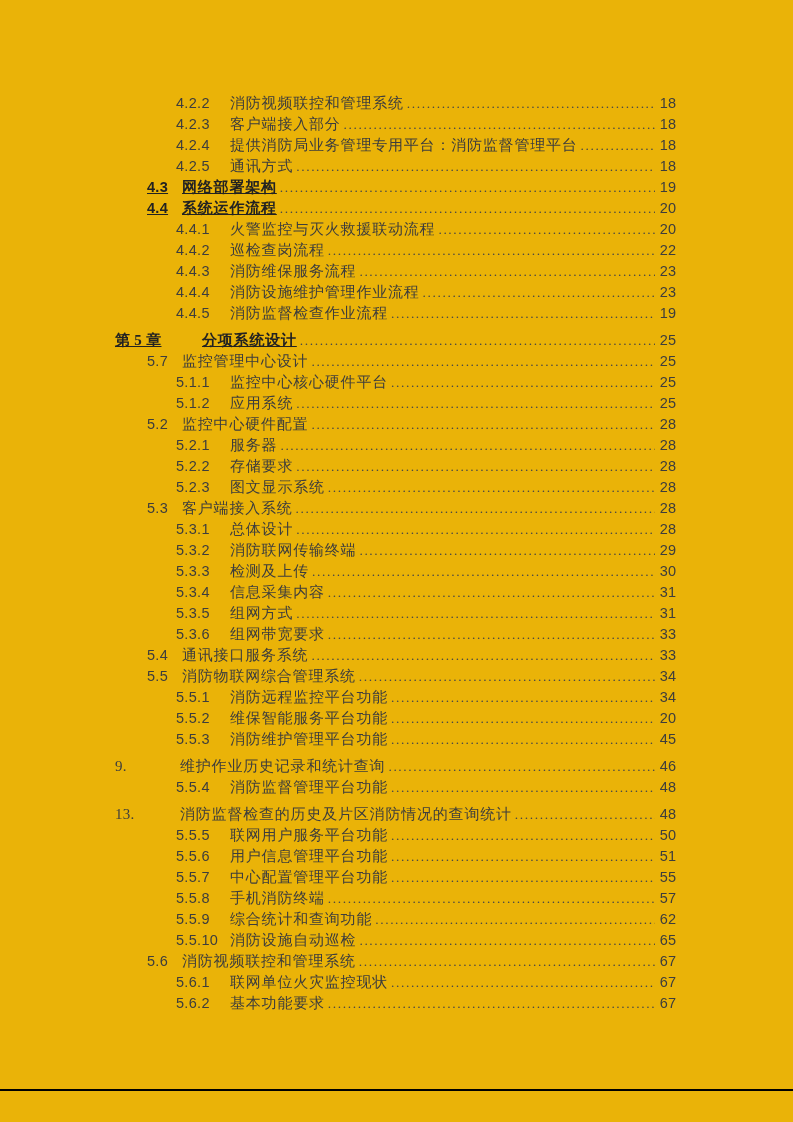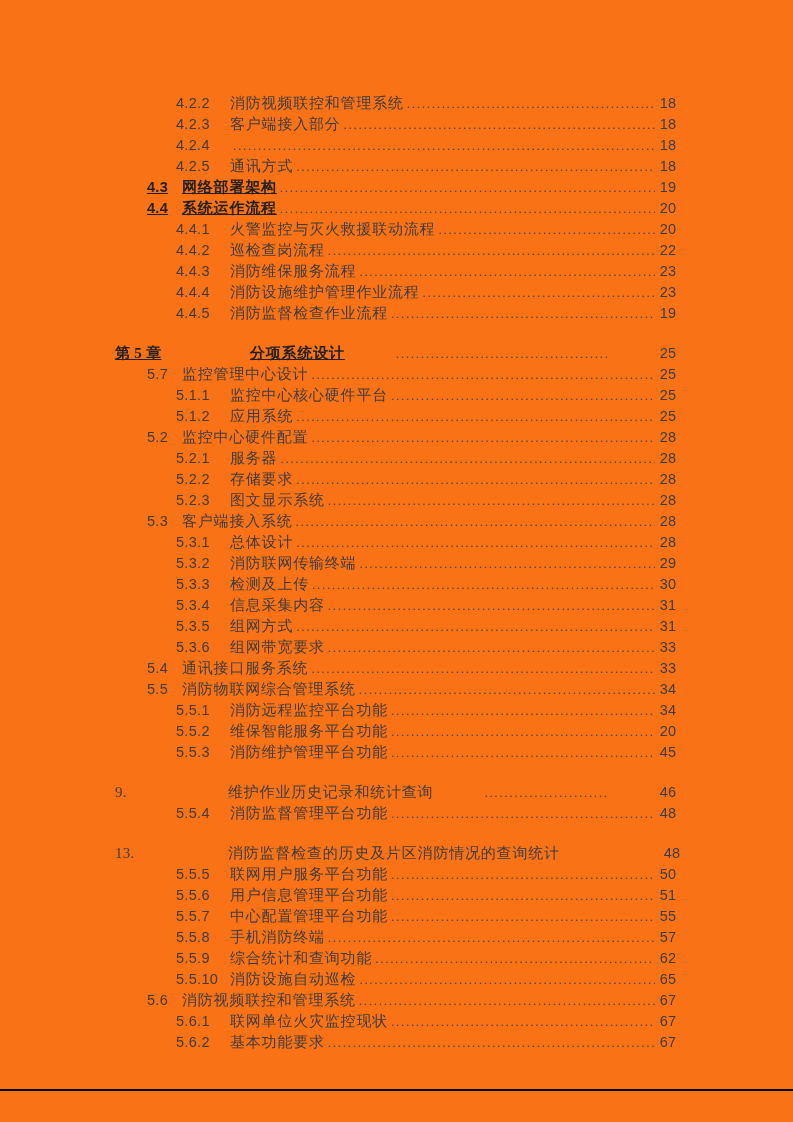--- a/index.html
+++ b/index.html
@@ -11,36 +11,36 @@
     width: 793px;
     height: 1122px;
     position: relative;
     overflow: hidden;
     font-family: "Liberation Serif", "DejaVu Serif", serif;
     color: #3d3d3d;
   }
   .page {
     position: absolute;
     inset: 0;
-    background: #f97316;
+    background: #eab308;
   }
   .toc {
     position: absolute;
     top: 93px;
     left: 0;
     right: 117px;
   }
   .toc-row {
     display: flex;
     align-items: baseline;
     line-height: 21px;
     font-size: 15px;
     white-space: nowrap;
   }
-  .toc-row.gap { margin-top: 19px; gap: 48px; }
+  .toc-row.gap { margin-top: 6px; }
 
   
   .toc-row.chapter { padding-left: 115px; }
   .toc-row.l2      { padding-left: 147px; }
   .toc-row.l3      { padding-left: 176px; }
 
   .num {
     flex: 0 0 auto;
     letter-spacing: 0.3px;
   }
@@ -114,20 +114,21 @@
     <span class="pagenum">18</span>
   </div>
       <div class="toc-row l3">
     <span class="num sans">4.2.3</span>
     <span class="title">客户端接入部分</span>
     <span class="dots">................................................................................................................................................................................................................................................</span>
     <span class="pagenum">18</span>
   </div>
       <div class="toc-row l3">
     <span class="num sans">4.2.4</span>
+    <span class="title">提供消防局业务管理专用平台：消防监督管理平台</span>
     <span class="dots">................................................................................................................................................................................................................................................</span>
     <span class="pagenum">18</span>
   </div>
       <div class="toc-row l3">
     <span class="num sans">4.2.5</span>
     <span class="title">通讯方式</span>
     <span class="dots">................................................................................................................................................................................................................................................</span>
     <span class="pagenum">18</span>
   </div>
       <div class="toc-row l2 bold">

